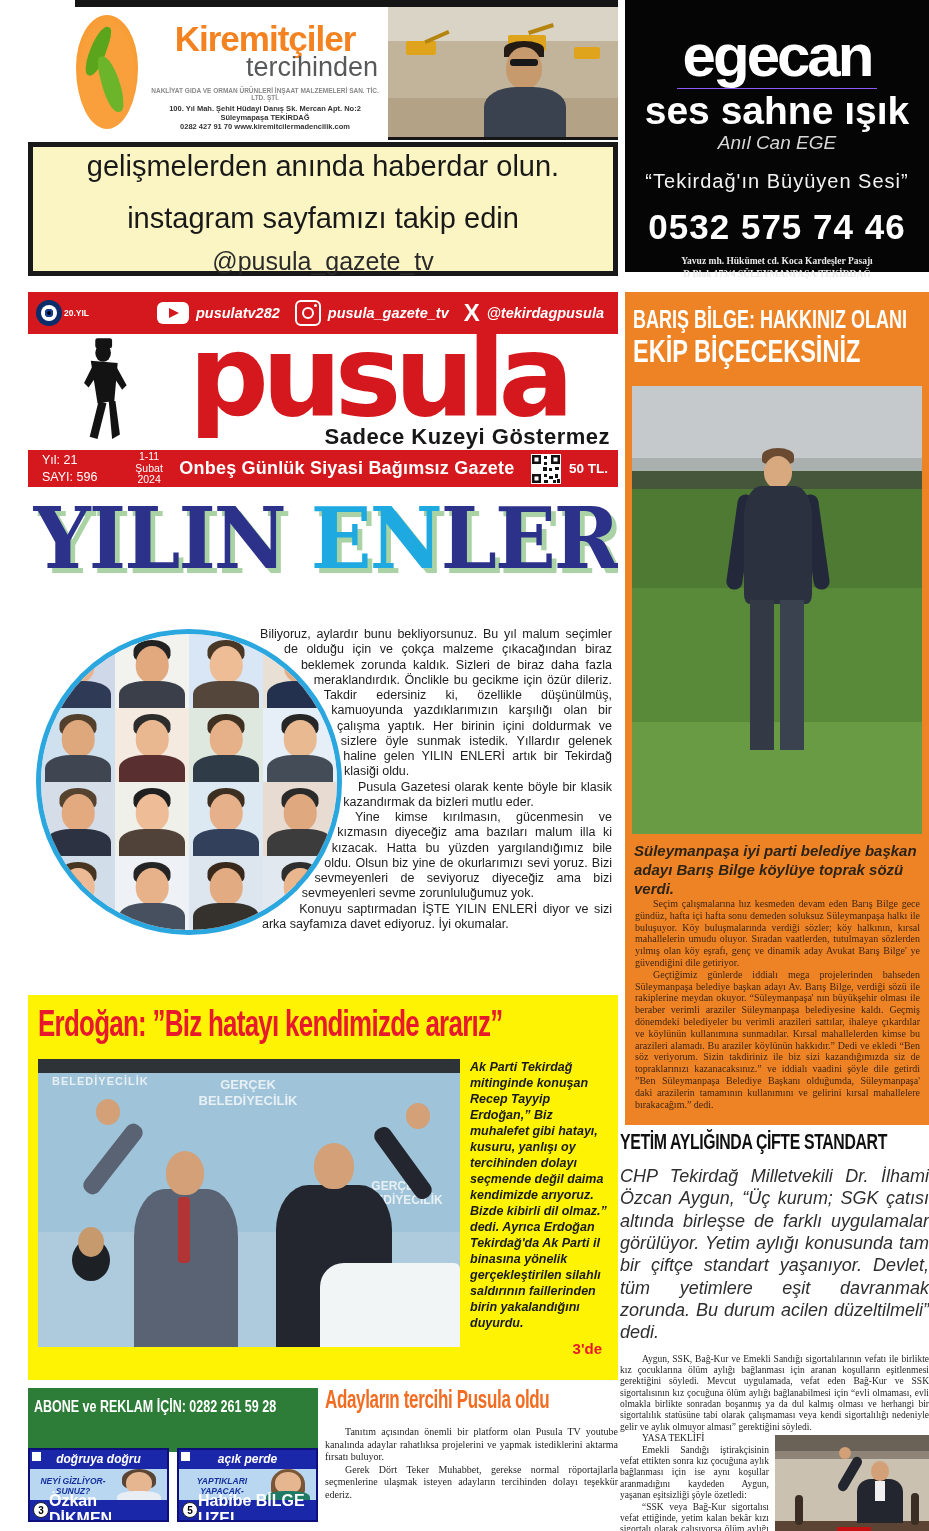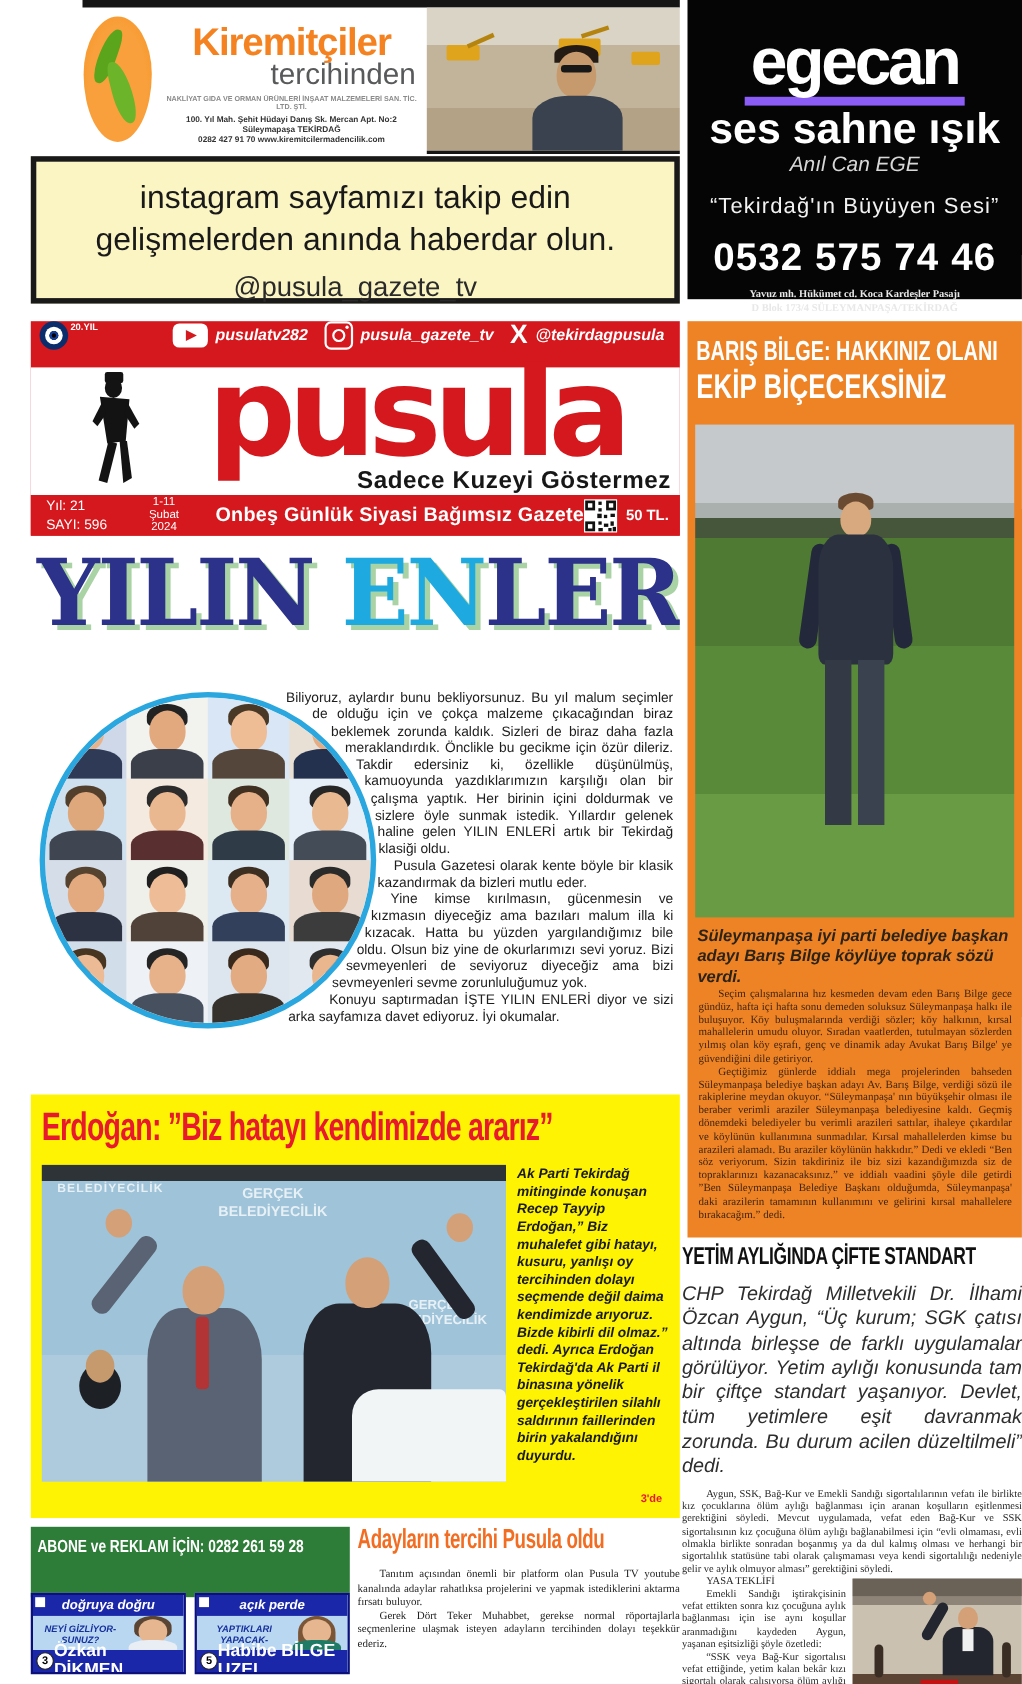--- a/index.html
+++ b/index.html
@@ -26,53 +26,53 @@
   .quarry .ex.e3{left:186px;top:40px;width:26px;height:12px;}
   .quarry .arm{position:absolute;background:#b5840f;height:4px;width:26px;}
   .quarry .arm.a1{left:36px;top:28px;transform:rotate(-24deg);}
   .quarry .arm.a2{left:140px;top:20px;transform:rotate(-18deg);}
   .q-man-head{position:absolute;left:118px;top:40px;width:36px;height:42px;background:#c79a6d;border-radius:50% 50% 46% 46%;}
   .q-man-hair{position:absolute;left:116px;top:34px;width:40px;height:16px;background:#241c14;border-radius:50% 50% 0 0;}
   .q-man-glasses{position:absolute;left:122px;top:52px;width:28px;height:7px;background:#181818;border-radius:3px;}
   .q-man-torso{position:absolute;left:96px;top:80px;width:82px;height:50px;background:#39424e;border-radius:40% 40% 0 0;}
   
   #ad-egecan{left:625px;top:0;width:304px;height:272px;background:#050505;color:#fff;text-align:center;}
-  .ege-logo{display:inline-block;font-size:60px;font-weight:800;letter-spacing:-3px;line-height:1;margin-top:26px;border-bottom:8px solid #8b5cf6;padding:0 6px 2px 6px;}
+  .ege-logo{display:inline-block;font-size:60px;font-weight:800;letter-spacing:-3px;line-height:1;margin-top:26px;border-bottom:1px solid #8b5cf6;padding:0 6px 2px 6px;}
   .ege-sub{font-size:39px;font-weight:800;letter-spacing:0;margin-top:2px;line-height:1;}
   .ege-person{font-size:19px;font-weight:300;color:#d8d8d8;font-style:italic;margin-top:2px;}
   .ege-slogan{font-size:20px;margin-top:16px;letter-spacing:1px;color:#f2f2f2;}
   .ege-phone{font-size:35px;font-weight:800;margin-top:14px;letter-spacing:1px;}
   .ege-addr{font-family:"Liberation Serif",serif;font-weight:700;font-size:9.5px;line-height:1.35;margin-top:8px;color:#e8e8e8;}
   
   #insta-banner{left:28px;top:142px;width:590px;height:134px;background:#fbf5c3;border:5px solid #191919;box-sizing:border-box;text-align:center;color:#191919;}
   .ib-line{font-size:29px;line-height:1.32;}
   .ib-line.first{margin-top:14px;}
   .ib-handle{font-size:25px;margin-top:9px;color:#2a2a2a;}
   
   #masthead{left:28px;top:292px;width:590px;height:195px;background:#d4181d;}
-  .mh-top{position:absolute;left:0;top:0;right:0;height:42px;display:flex;align-items:flex-start;color:#fff;}
+  .mh-top{position:absolute;left:0;top:0;right:0;height:42px;display:flex;align-items:center;color:#fff;}
   .nazar{width:26px;height:26px;border-radius:50%;background:#0b2d6b;margin-left:8px;position:relative;flex:none;}
   .nazar::before{content:"";position:absolute;left:5px;top:5px;width:16px;height:16px;border-radius:50%;background:#fff;}
   .nazar::after{content:"";position:absolute;left:9px;top:9px;width:8px;height:8px;border-radius:50%;background:#13409c;box-shadow:inset 0 0 0 2px #13409c, inset 0 0 0 8px #000;}
   .yil20{font-size:8.5px;font-weight:800;margin-left:2px;flex:none;}
   .mh-soc{display:flex;align-items:center;margin-left:auto;margin-right:14px;gap:7px;font-style:italic;font-weight:600;font-size:14.5px;}
   .yt-icon{width:32px;height:22px;background:#fff;border-radius:6px;position:relative;flex:none;}
   .yt-icon::after{content:"";position:absolute;left:12px;top:6px;border-left:10px solid #d4181d;border-top:5px solid transparent;border-bottom:5px solid transparent;}
   .ig-icon{width:22px;height:22px;border:2px solid #fff;border-radius:6px;position:relative;flex:none;margin-left:8px;}
   .ig-icon::before{content:"";position:absolute;left:5px;top:5px;width:8px;height:8px;border:2px solid #fff;border-radius:50%;}
   .ig-icon::after{content:"";position:absolute;right:2px;top:2px;width:3px;height:3px;border-radius:50%;background:#fff;}
   .x-icon{font-weight:900;font-size:24px;font-style:normal;margin-left:8px;line-height:1;}
   .mh-white{position:absolute;left:0;top:42px;right:0;height:116px;background:#fff;}
   .ata{left:26px;top:2px;width:96px;height:112px;}
   .mh-logo{position:absolute;left:112px;right:2px;top:-16px;text-align:center;font-family:"DejaVu Sans",sans-serif;font-size:112px;font-weight:800;color:#d4181d;letter-spacing:-7px;line-height:1.05;}
   .mh-tagline{position:absolute;right:8px;bottom:0;font-size:22px;font-weight:800;color:#171717;letter-spacing:0.5px;}
   .mh-bottom{position:absolute;left:0;bottom:0;right:0;height:37px;background:#d4181d;display:flex;align-items:center;color:#fff;}
   .mh-yil{margin-left:14px;font-size:12.5px;line-height:1.3;flex:none;}
   .mh-date{margin-left:38px;font-size:10.5px;line-height:1.12;text-align:center;flex:none;}
-  .mh-desc{flex:1;text-align:right;font-size:18px;font-weight:700;letter-spacing:0.2px;}
+  .mh-desc{flex:1;text-align:center;font-size:18px;font-weight:700;letter-spacing:0.2px;}
   .qr{flex:none;width:30px;height:30px;background:#fff;margin-right:8px;}
   .mh-price{flex:none;font-size:13.5px;font-weight:600;margin-right:10px;}
   
   #bilge{left:625px;top:292px;width:304px;height:833px;background:#ee8326;overflow:hidden;}
   .bilge-head{padding:13px 8px 0 8px;color:#fff;font-weight:800;line-height:1.12;white-space:nowrap;}
   .bilge-h1{font-size:25px;display:block;transform:scaleX(.72);transform-origin:left;}
   .bilge-h2{font-size:31px;display:block;transform:scaleX(.76);transform-origin:left;margin-top:2px;}
   .bilge-photo{left:7px;top:94px;width:290px;height:448px;background:linear-gradient(180deg,#c6c9cb 0 16%,#a9b0ad 16% 19%,#46563b 19% 23%,#4e7a33 23% 45%,#598a3a 45% 75%,#699a44 75% 100%);overflow:hidden;}
   .bp-head{position:absolute;left:132px;top:70px;width:28px;height:32px;border-radius:50% 50% 46% 46%;background:#d8a87e;}
   .bp-hair{position:absolute;left:130px;top:62px;width:32px;height:16px;border-radius:50% 50% 20% 20%;background:#6b4a32;}
@@ -112,21 +112,21 @@
   .ep1-arm{left:66px;top:58px;width:18px;height:84px;background:#5a6373;transform:rotate(38deg);}
   .ep1-hand{left:58px;top:40px;width:24px;height:26px;border-radius:50%;background:#d3a077;position:absolute;}
   .ep1-tie{position:absolute;left:140px;top:138px;width:12px;height:66px;background:#b23434;border-radius:4px;}
   .ep2-torso{position:absolute;left:238px;top:126px;width:116px;height:162px;border-radius:28% 28% 0 0;background:#23262e;}
   .ep2-head{left:276px;top:84px;width:40px;height:46px;}
   .ep2-arm{left:356px;top:62px;width:18px;height:84px;background:#23262e;transform:rotate(-36deg);}
   .ep2-hand{left:368px;top:44px;width:24px;height:26px;border-radius:50%;background:#d3a077;position:absolute;}
   .ep-extra-head{position:absolute;left:40px;top:168px;width:26px;height:30px;border-radius:50%;background:#c79a6d;box-shadow:0 18px 0 6px #1d2126;}
   .ep-podium{position:absolute;right:0;bottom:0;width:140px;height:84px;background:#f2f5f6;border-radius:24px 6px 0 0;}
   .erd-body{left:442px;top:64px;width:142px;font-size:12.5px;font-weight:700;font-style:italic;line-height:1.28;color:#191919;}
-  .erd-page{right:16px;bottom:12px;color:#e8192c;font-weight:800;font-size:10px;}
+  .erd-page{right:16px;bottom:23px;color:#e8192c;font-weight:800;font-size:15px;}
   
   #abone{left:28px;top:1388px;width:290px;height:64px;background:#2d7d38;color:#fff;text-align:left;}
   .abone-txt{margin:10px 0 0 6px;font-size:16px;font-weight:800;white-space:nowrap;transform:scaleX(.78);transform-origin:left;}
   
   .colbox{position:absolute;top:1448px;width:141px;height:74px;border:2px solid #0d0f7a;box-sizing:border-box;background:#bad7f2;overflow:hidden;}
   #colbox1{left:28px;}
   #colbox2{left:177px;}
   .col-head{height:19px;background:#1a27a8;color:#fff;font-style:italic;font-weight:700;font-size:12px;text-align:center;line-height:19px;position:relative;}
   .col-head::before{content:"";position:absolute;left:2px;top:2px;width:9px;height:9px;background:#fff;}
   .col-photo{position:absolute;right:0;top:19px;width:56px;height:34px;overflow:hidden;}
@@ -196,22 +196,22 @@
     <div class="ege-person">Anıl Can EGE</div>
     <div class="ege-slogan">“Tekirdağ'ın Büyüyen Sesi”</div>
     <div class="ege-phone">0532 575 74 46</div>
     <div class="ege-addr">
       <div>Yavuz mh. Hükümet cd. Koca Kardeşler Pasajı</div>
       <div>D Blok 173/4 SÜLEYMANPAŞA/TEKİRDAĞ</div>
     </div>
   </div>
 
   <div id="insta-banner" class="abs">
+    <div class="ib-line">gelişmelerden anında haberdar olun.</div>
     <div class="ib-line first">instagram sayfamızı takip edin</div>
-    <div class="ib-line">gelişmelerden anında haberdar olun.</div>
     <div class="ib-handle">@pusula_gazete_tv</div>
   </div>
 
   <div id="masthead" class="abs">
     <div class="mh-top">
       <span class="nazar"></span>
       <span class="yil20">20.YIL</span>
       <span class="mh-soc">
         <span class="yt-icon"></span>
         <span>pusulatv282</span>

